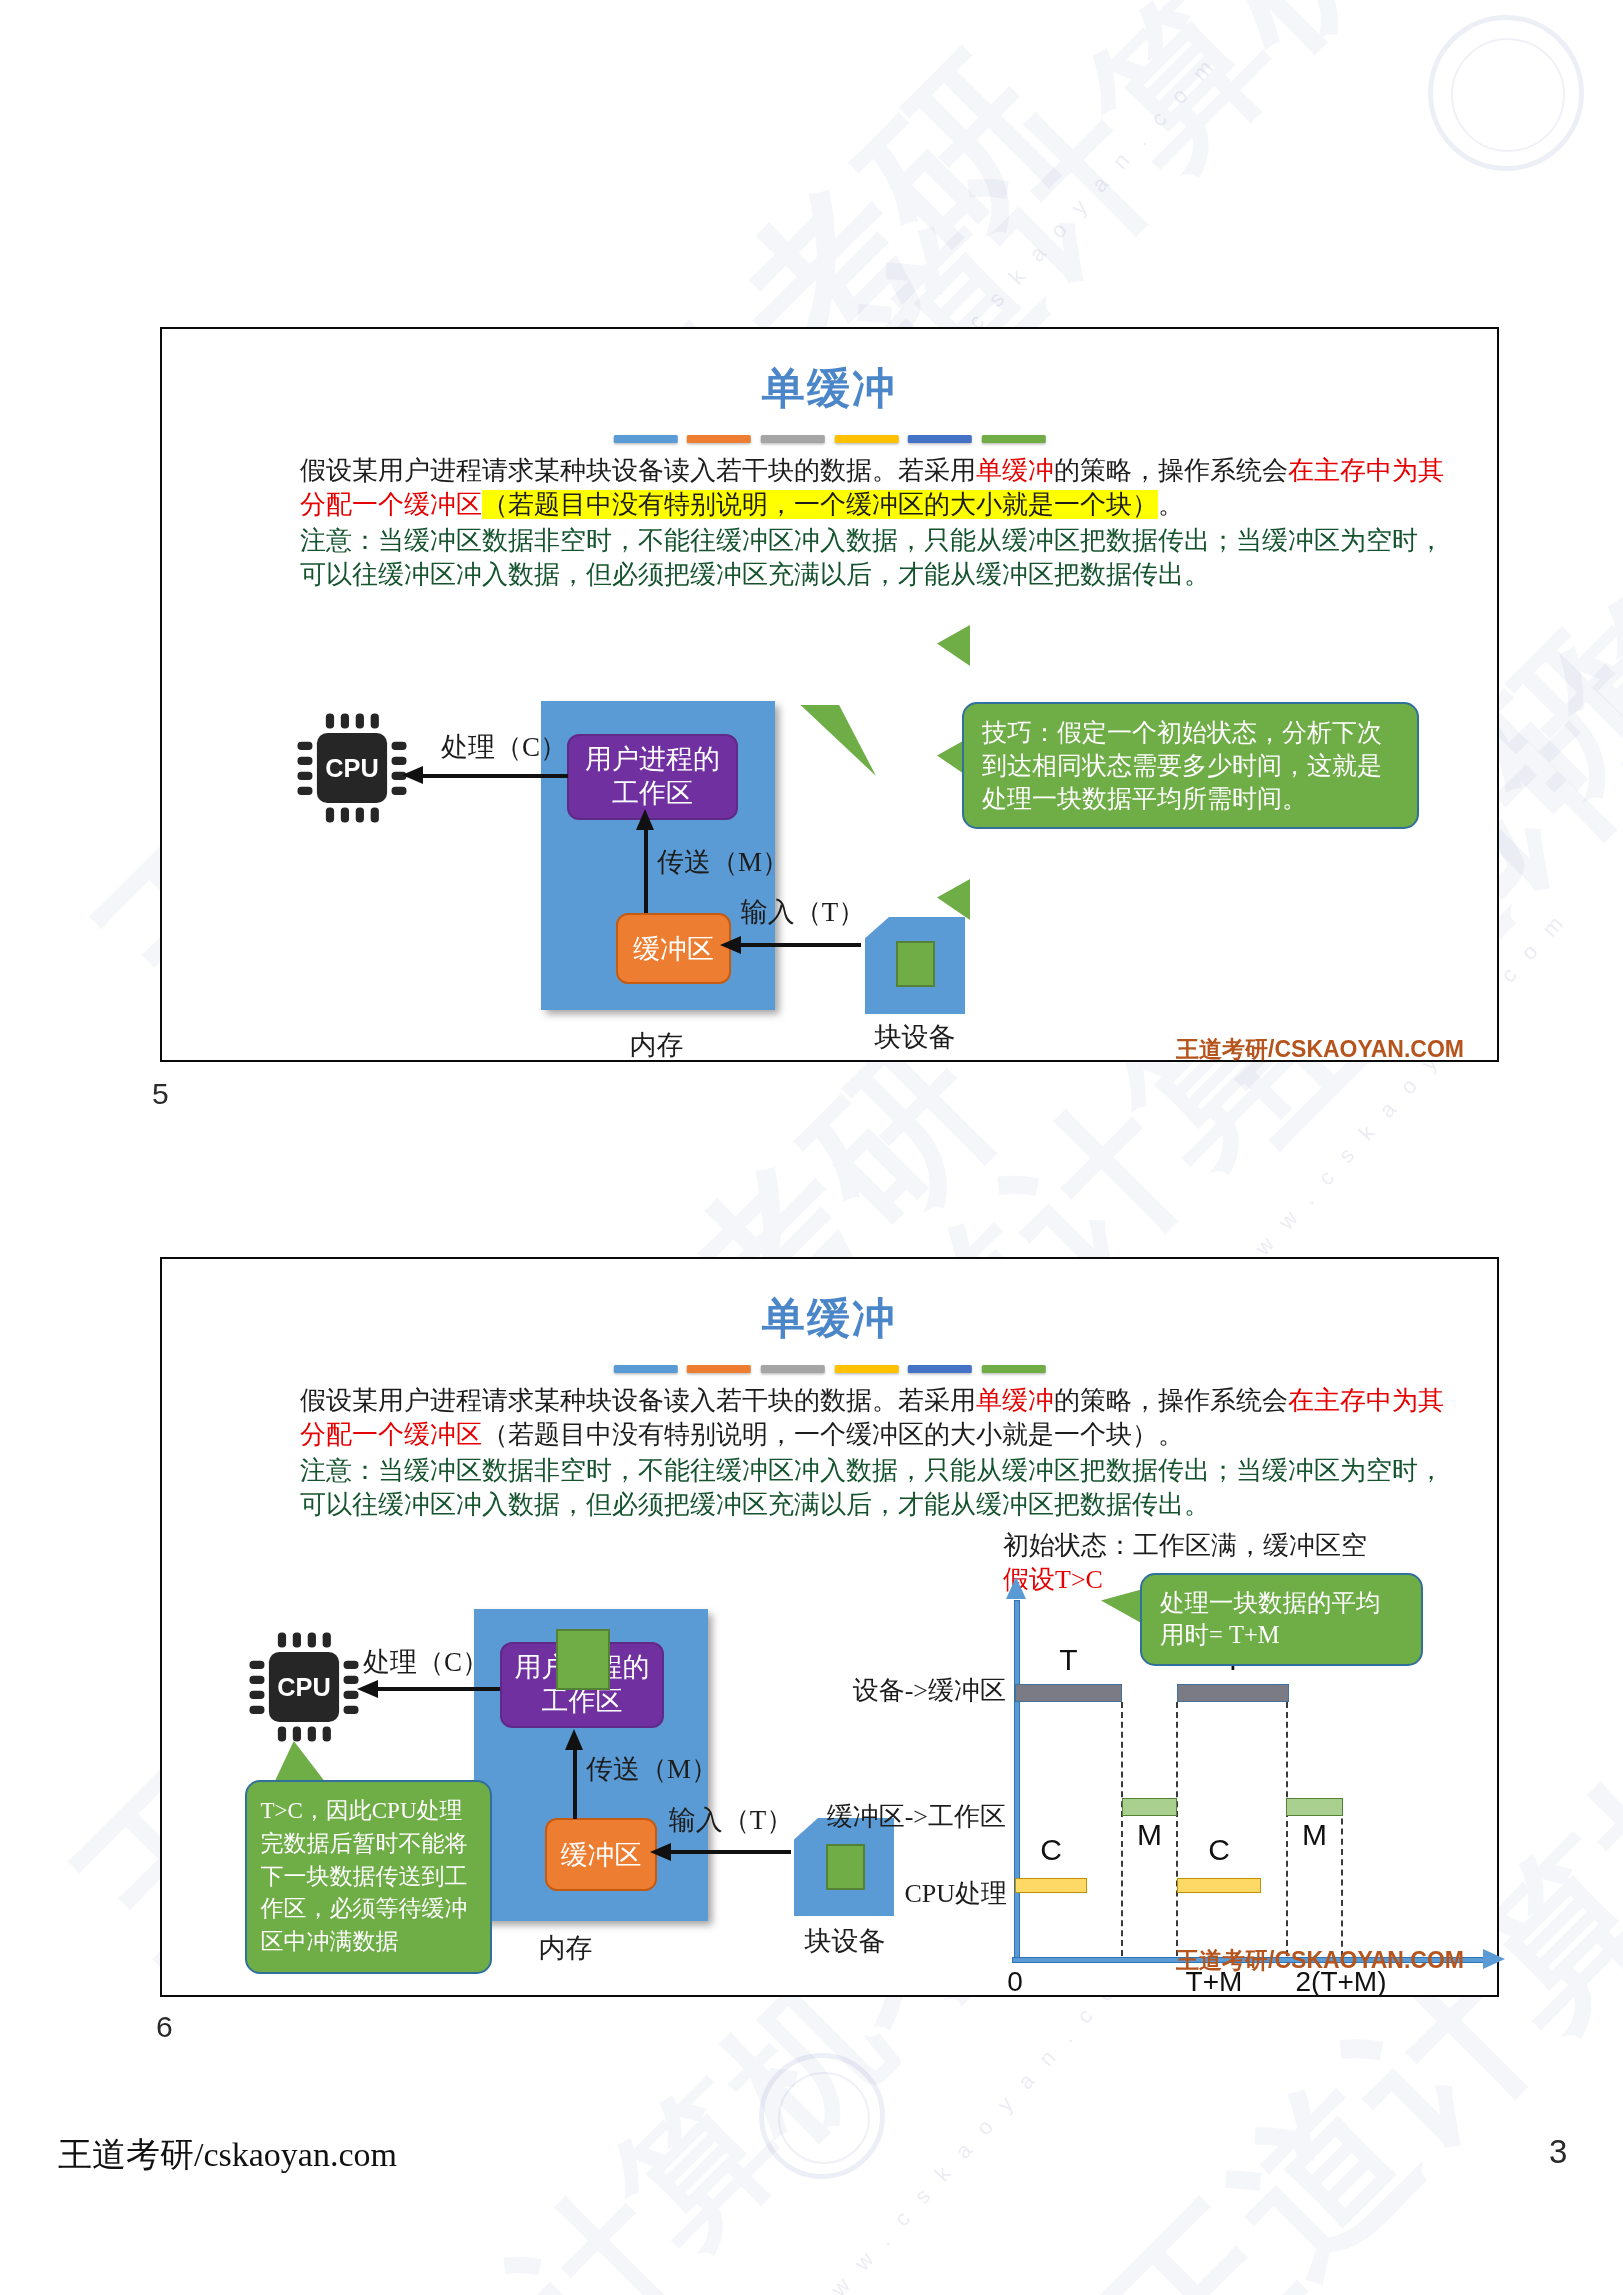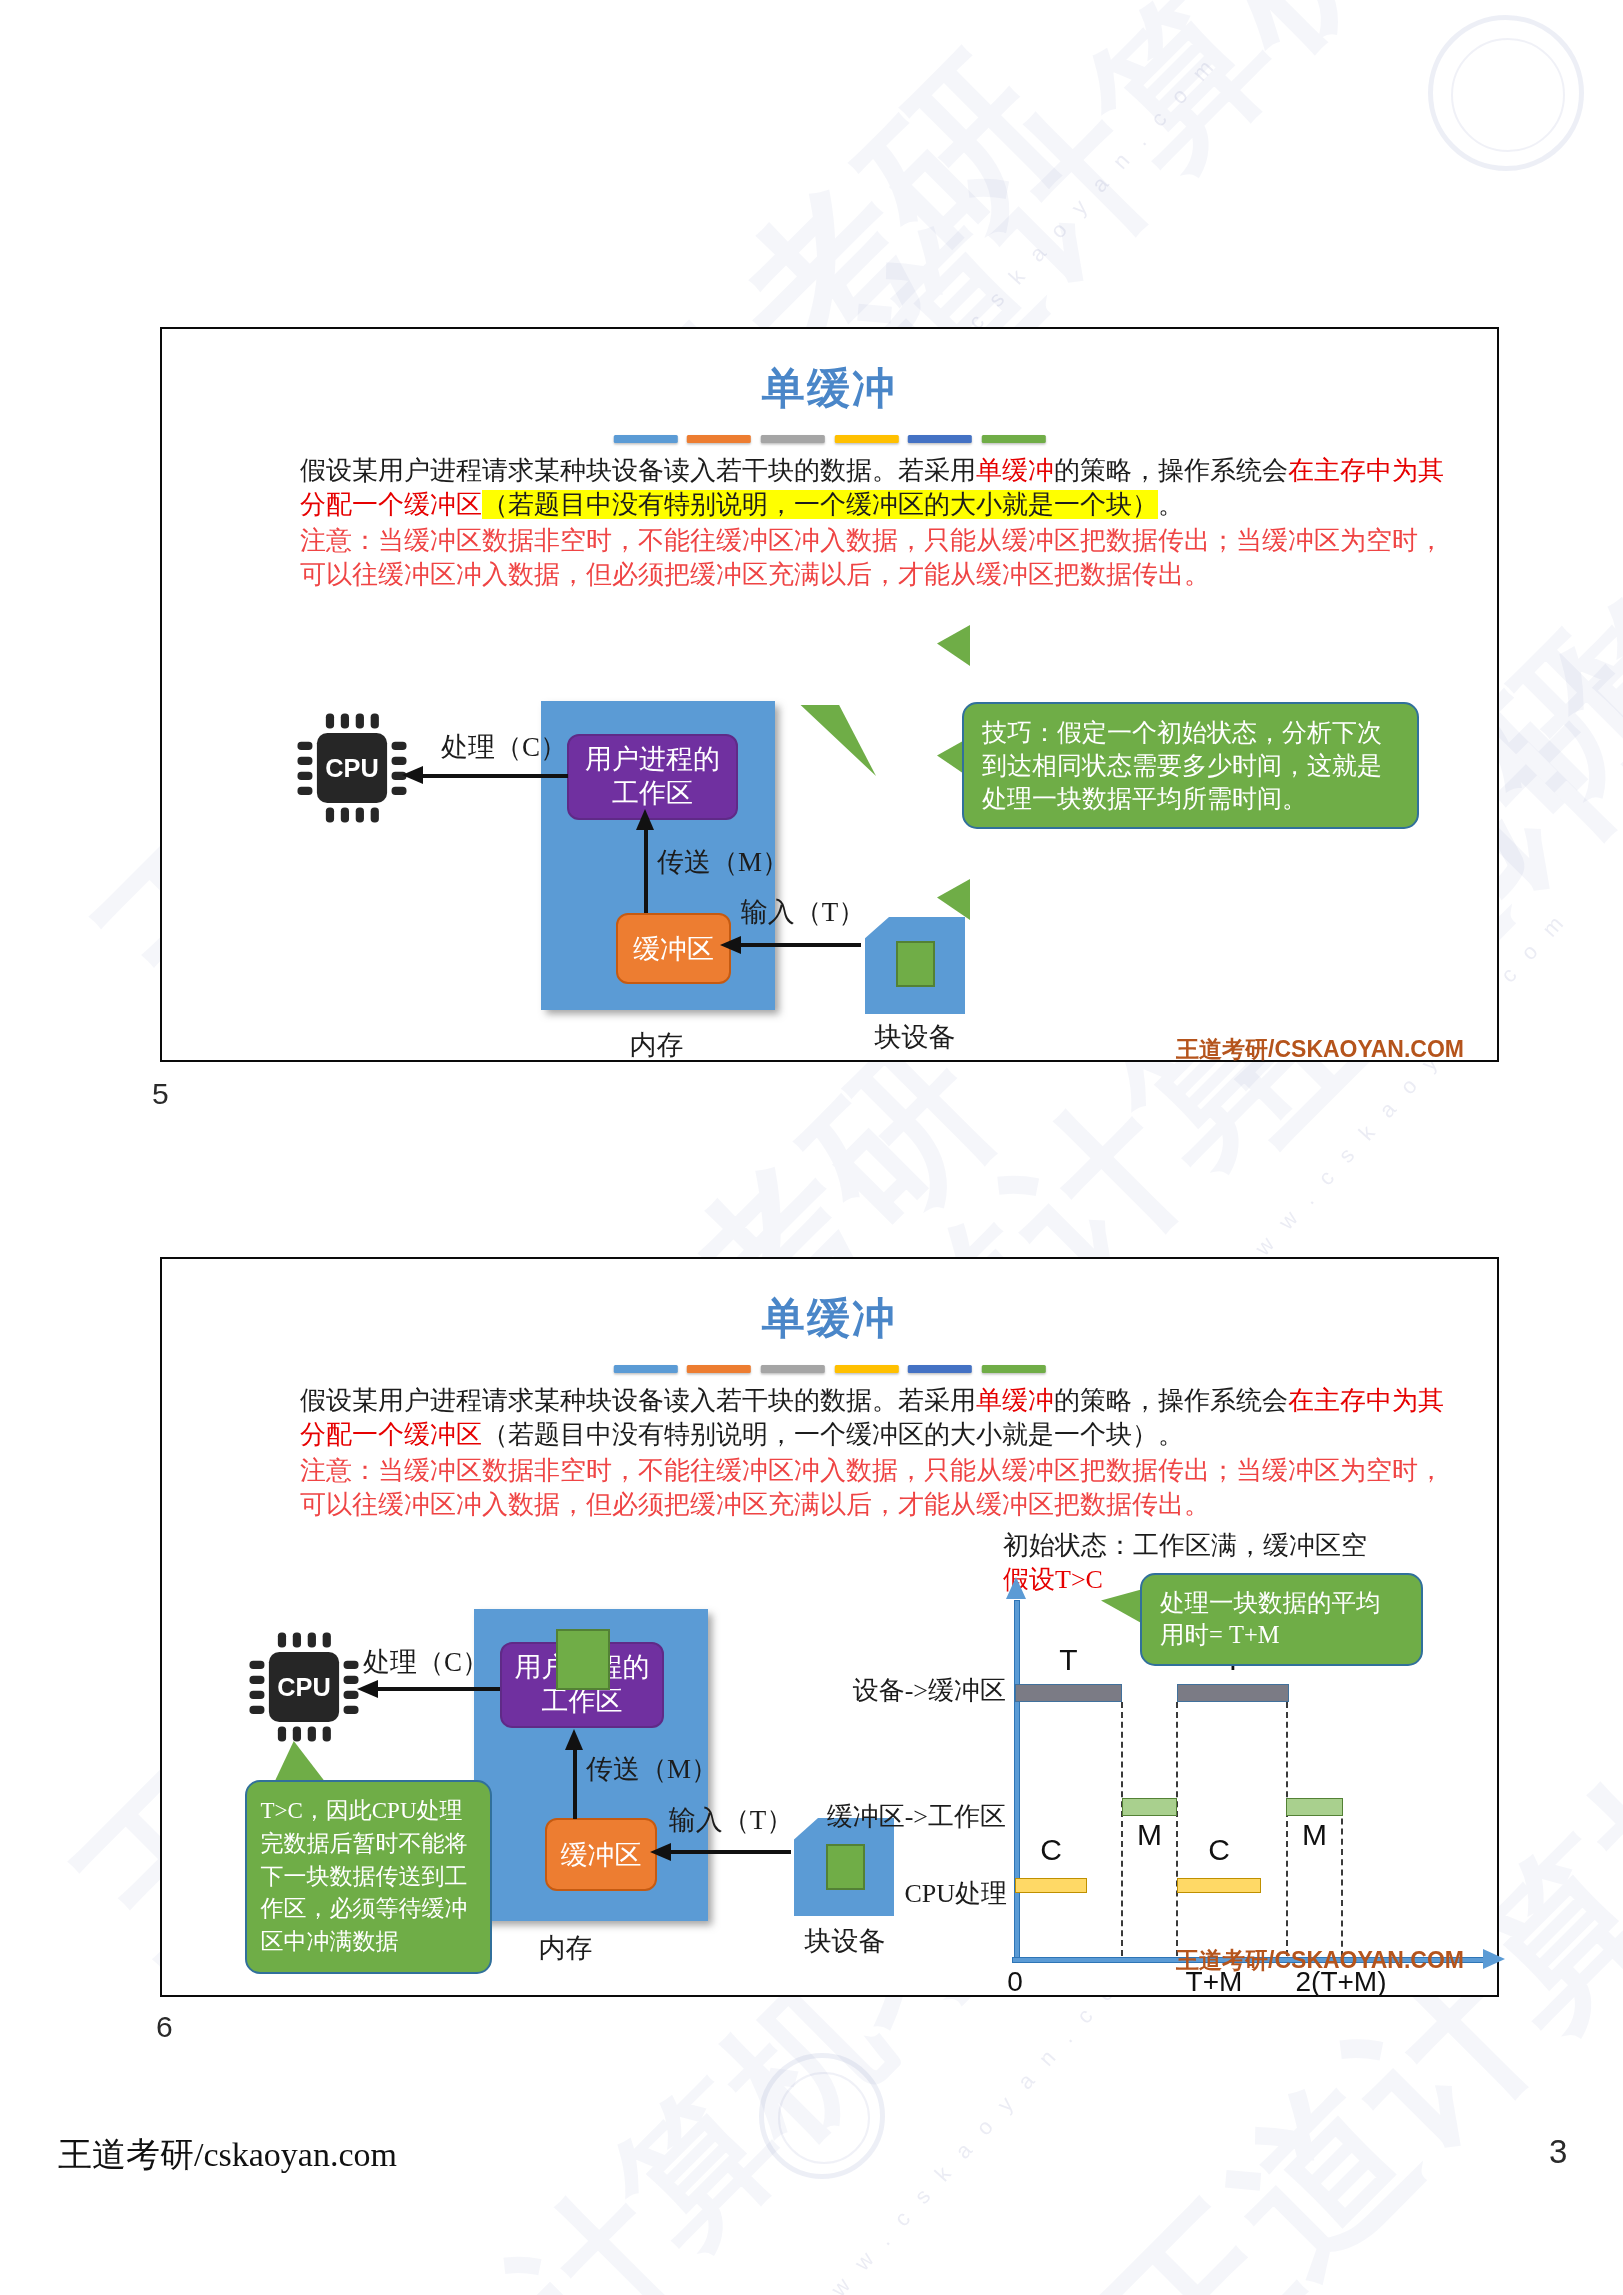--- a/index.html
+++ b/index.html
@@ -27,21 +27,21 @@
 
   .slide-title { position:absolute; top:31px; left:0; width:100%; text-align:center;
                  font-size:43px; font-weight:bold; color:#4a86c8; letter-spacing:2.2px; }
   .bar-row { position:absolute; top:106px; left:50%; transform:translateX(-50%);
              display:flex; gap:9.7px; }
   .bar { width:64px; height:8.2px; border-radius:1.5px; box-shadow:0 1.5px 2.2px rgba(0,0,0,0.25); }
 
   .intro { position:absolute; left:138px; top:125px; width:1164px;
            font-size:26px; line-height:1.30; }
   .note  { position:absolute; left:138px; top:195px; width:1164px;
-           font-size:26px; line-height:1.30; color:#ef4444; }
+           font-size:26px; line-height:1.30; color:#14532d; }
   .seg-black { color:#1c1c1c; }
   .seg-red   { color:#e60000; }
   .seg-highlight { color:#1c1c1c; background:#ffff00; }
 
   
   .bubble { position:absolute; background:#6fad47; border:2.2px solid #31709b; border-radius:15px;
             color:#ffffff; font-size:25px; line-height:1.32; padding:12px 18px; z-index:4; }
   .tail { position:absolute; z-index:3; background:#6fad47; }
 
   

